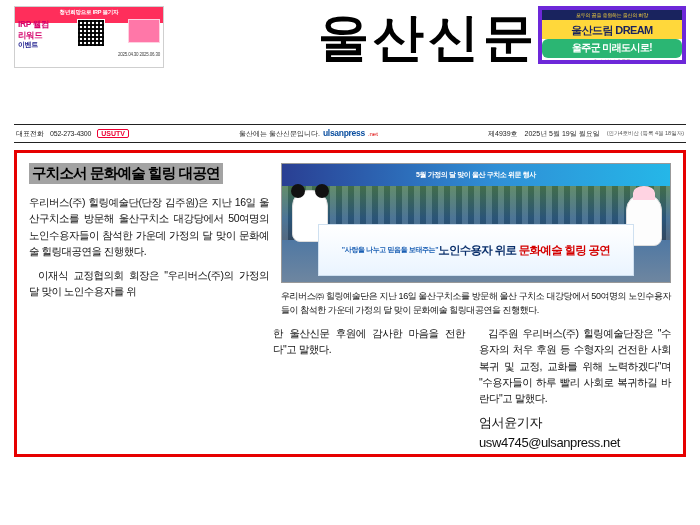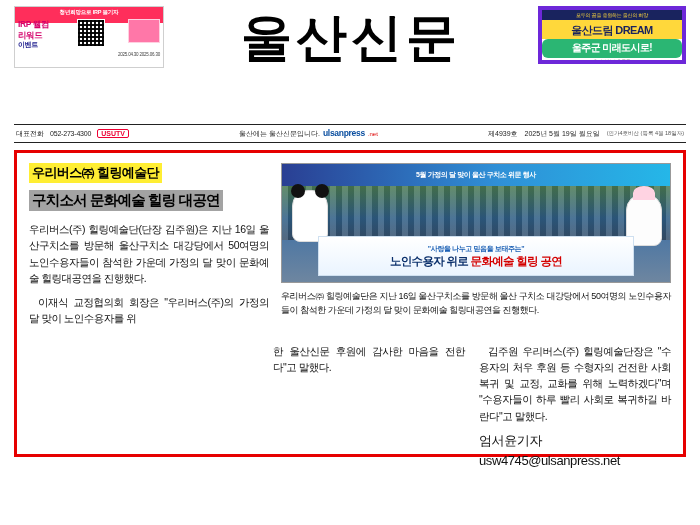--- a/index.html
+++ b/index.html
@@ -92,21 +92,21 @@
   .ad-left .ad-foot {
     font-size: 4.5px;
     color: #444;
     padding: 0 3px;
     text-align: right;
     letter-spacing: -0.2px;
   }
 
   .title-wrap {
     flex: 1;
-    text-align: center;
+    text-align: right;
     padding-top: 6px;
   }
   .paper-title {
     font-family: "DejaVu Serif", "Liberation Serif", serif;
     font-weight: bold;
     font-size: 51px;
     letter-spacing: 4px;
     line-height: 1;
     color: #000;
     margin: 0;
@@ -263,24 +263,24 @@
     background: #111; top: -7px;
   }
   .photo .mascot.m1:before { left: -2px; }
   .photo .mascot.m1:after { right: -2px; }
   .photo .mascot.m2 { right: 8px; top: 30px; background: #fdfdfd; }
   .photo .mascot.m2:before {
     content: ""; position: absolute; left: 6px; top: -9px; width: 22px; height: 14px;
     border-radius: 50% 50% 0 0; background: #ffd3e2;
   }
   .photo .banner {
-    position: absolute; left: 36px; right: 36px; bottom: 6px; height: 40px;
+    position: absolute; left: 36px; right: 36px; bottom: 6px; height: 52px;
     background: linear-gradient(180deg,#ffffff 0%, #eaf4ff 100%);
     border: 1px solid #cfe0f0;
-    display: flex; flex-direction: column; align-items: center; justify-content: center;
+    display: flex; flex-direction: row; align-items: center; justify-content: center;
     box-sizing: border-box;
   }
   .photo .banner .b1 {
     font-size: 7px; color: #1a5fb4; font-weight: bold; letter-spacing: -0.4px;
   }
   .photo .banner .b2 {
     font-size: 11.5px; font-weight: bold; letter-spacing: -0.7px; color: #0a2f6b;
   }
   .photo .banner .b2 em { font-style: normal; color: #d40000; }
 
@@ -367,21 +367,20 @@
       <span>2025년 5월 19일 월요일</span>
       <span class="small">(인가4호비산 (등록 4월 18일자)</span>
     </div>
   </div>
 
   <div class="article-frame">
 
     <div class="art-top">
 
       <div class="art-head">
-        <div><span class="hl">우리버스㈜ 힐링예술단</span></div>
         <div><span class="hl2">구치소서 문화예술 힐링 대공연</span></div>
 
         <div class="lead-cols">
           <p>우리버스(주) 힐링예술단(단장 김주원)은 지난 16일 울산구치소를 방문해 울산구치소 대강당에서 50여명의 노인수용자들이 참석한 가운데 가정의 달 맞이 문화예술 힐링대공연을 진행했다.</p>
           <p class="indent">이재식 교정협의회 회장은 "우리버스(주)의 가정의 달 맞이 노인수용자를 위</p>
         </div>
       </div>
 
       <div style="flex:1;">
         <div class="photo">

